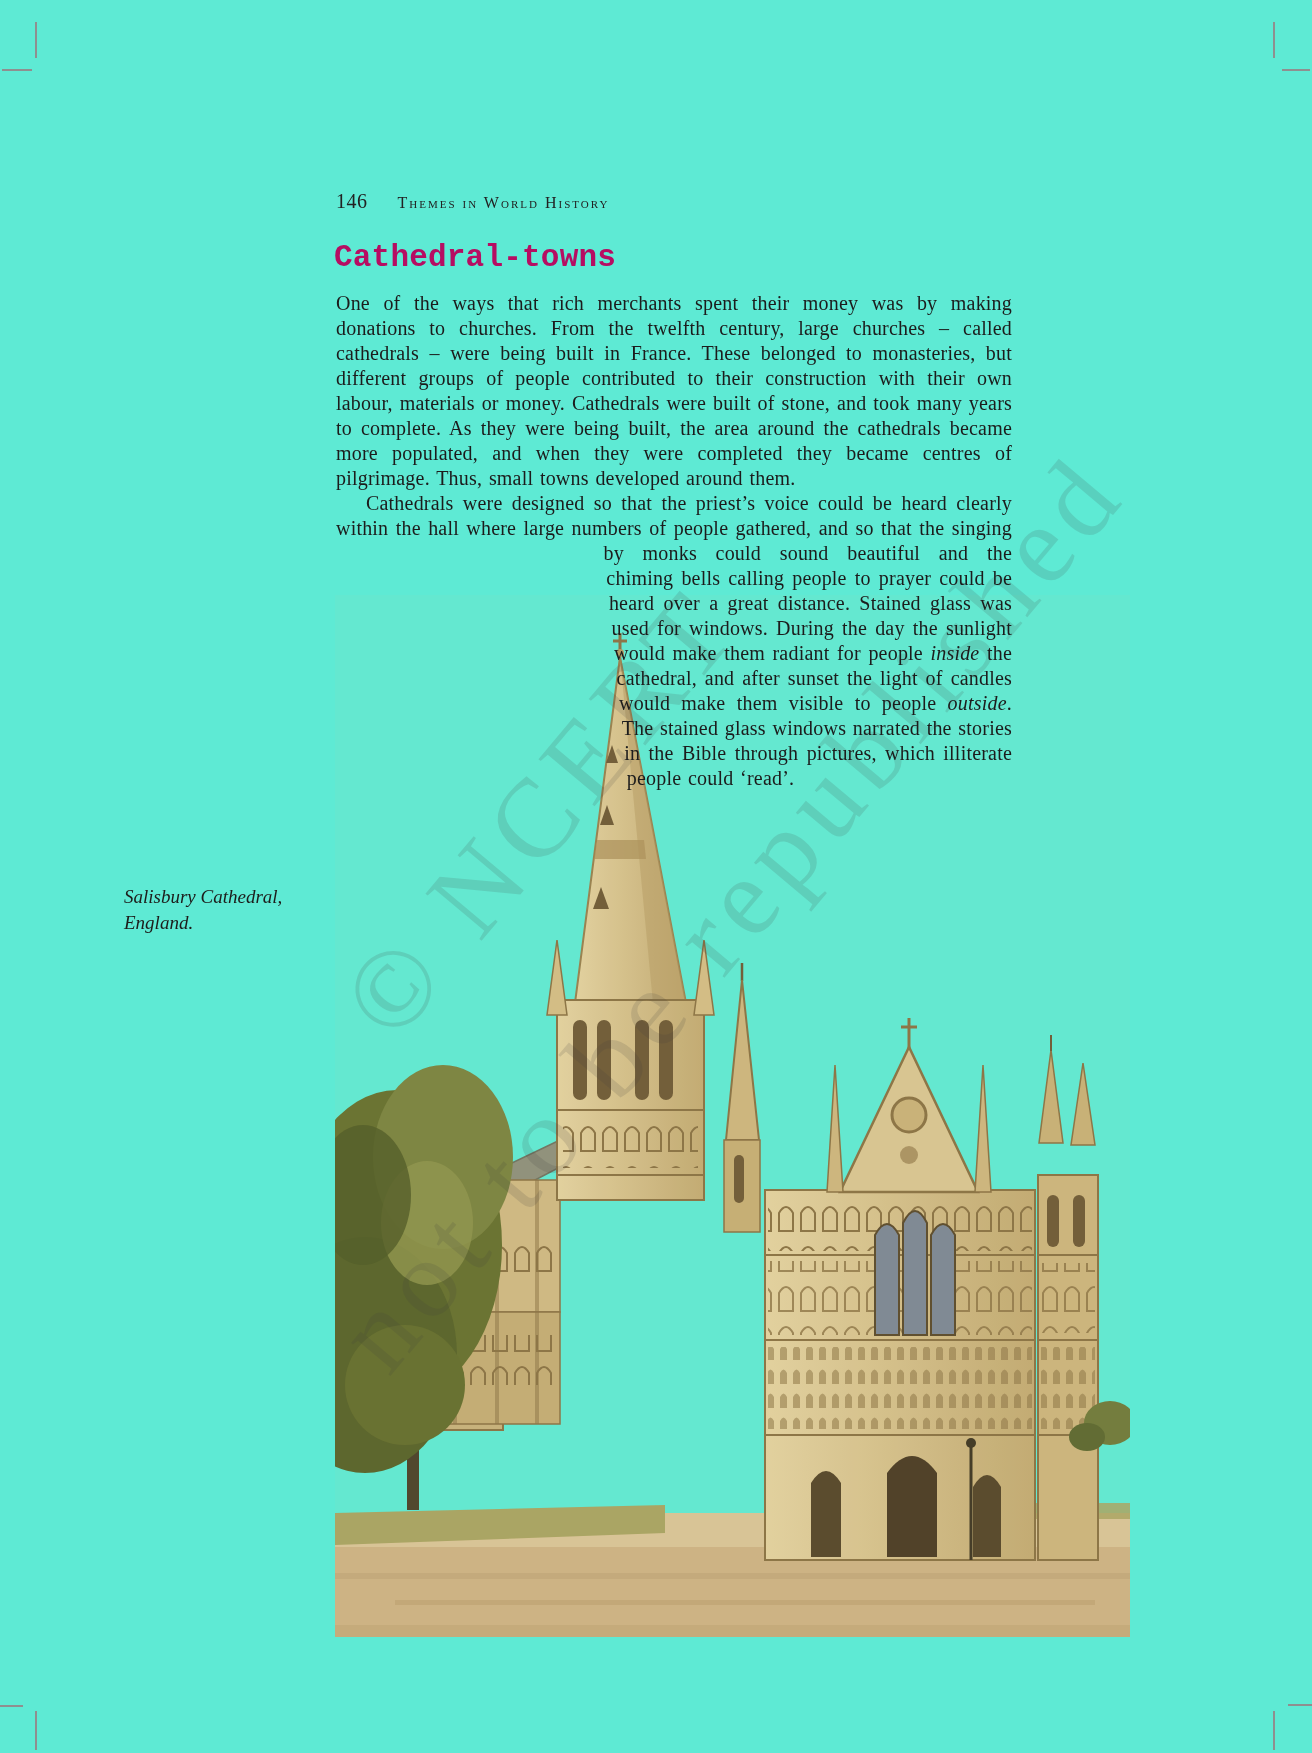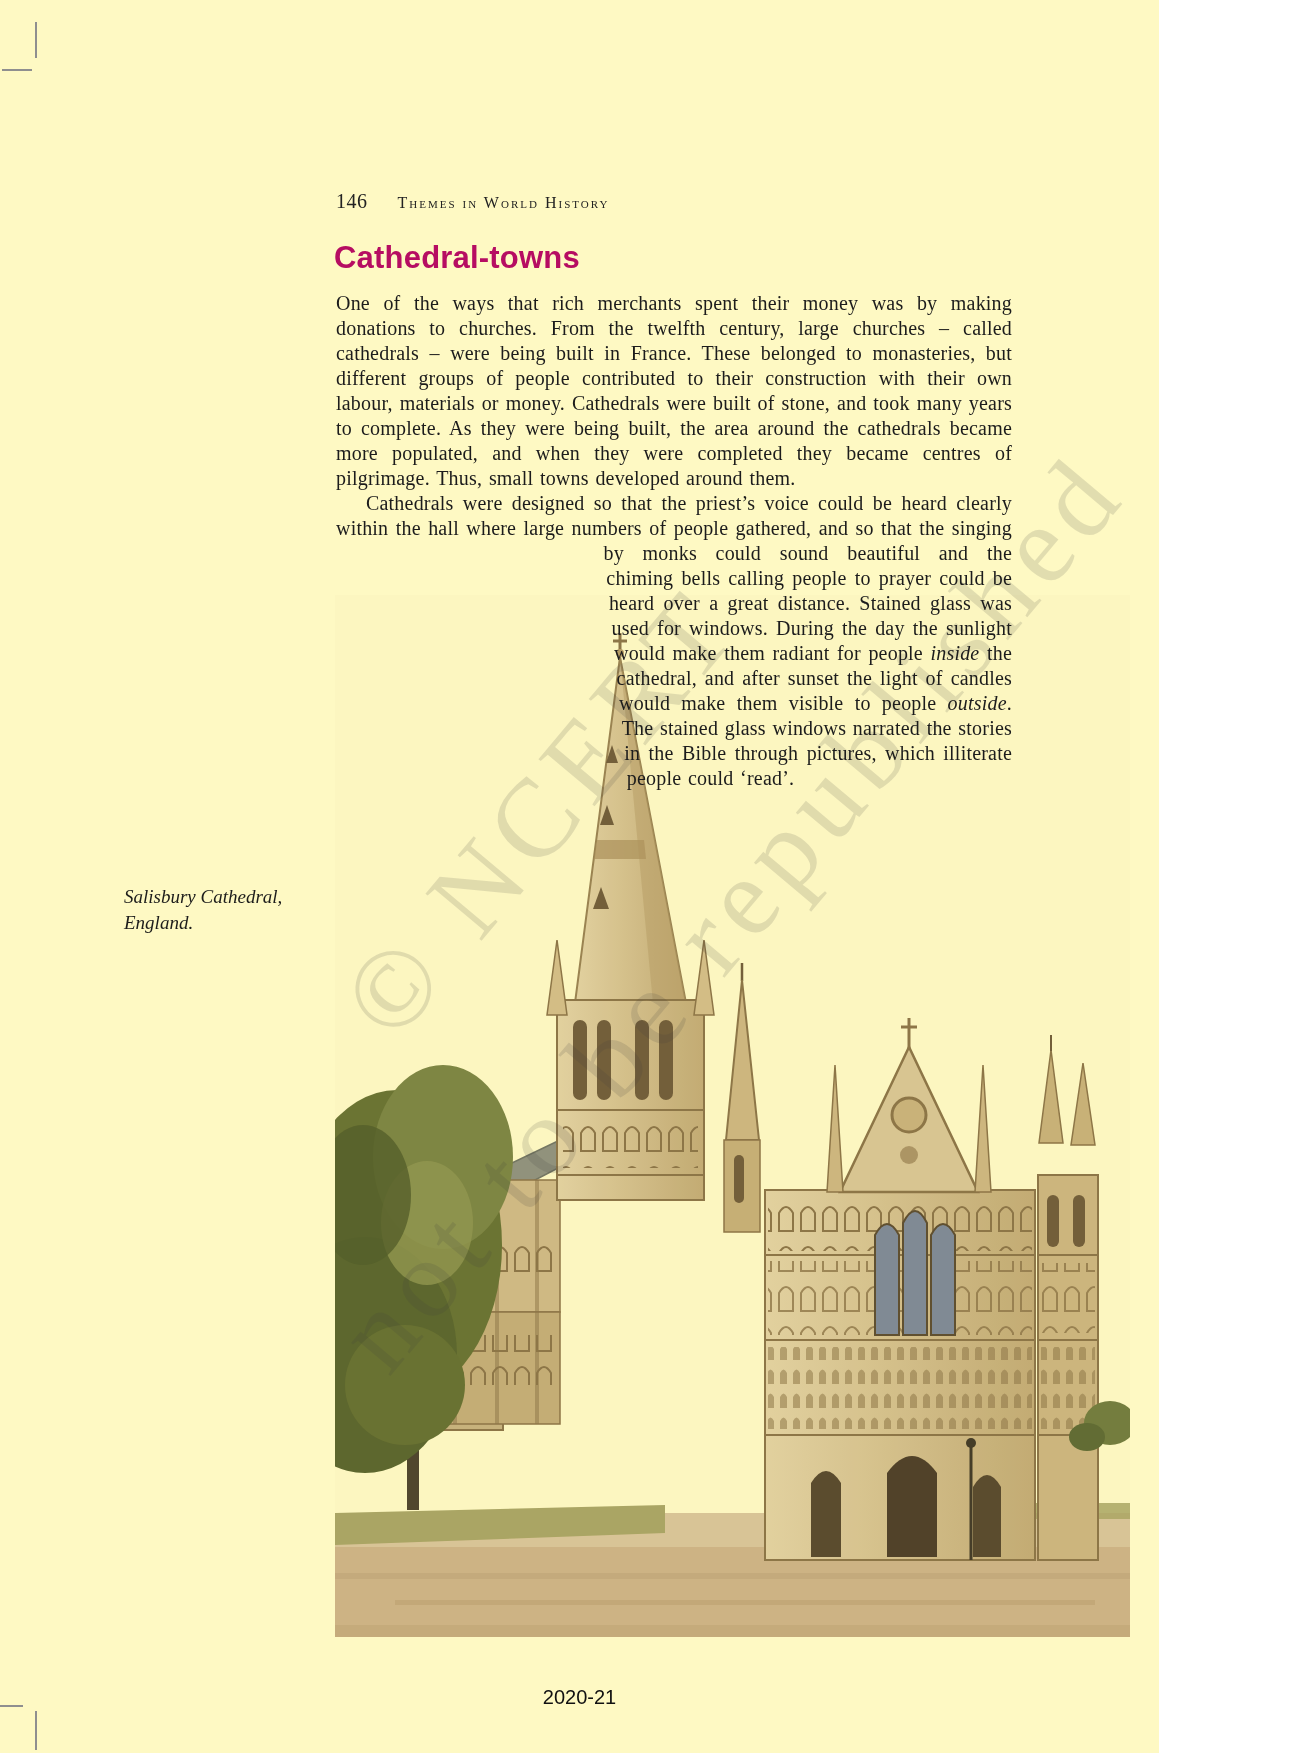--- a/index.html
+++ b/index.html
@@ -1,20 +1,20 @@
 <!DOCTYPE html>
 <html><head>
 <meta charset="utf-8">
 <style>
   html,body{margin:0;padding:0;background:#ffffff;}
   .page{
     position:relative;
-    width:1159px;
+    width:1312px;
     height:1753px;
-    background:#fef9c3;
+    background:#5eead4;
     overflow:hidden;
     font-family:"Liberation Serif", serif;
     color:#1c1c1c;
   }
   
   .cm{position:absolute;background:#8f8f8f;}
   
   .runhead{
     position:absolute;left:336px;top:190px;
     font-size:20px;color:#222;
@@ -23,21 +23,21 @@
   .runhead .pageno{letter-spacing:0.5px;}
   .runhead .runtitle{
     margin-left:30px;
     font-variant:small-caps;
     letter-spacing:2px;
     font-size:16px;
   }
   
   .heading{
     position:absolute;left:334px;top:240px;
-    font-family:Liberation Sans, sans-serif;
+    font-family:Liberation Mono, monospace;
     font-weight:bold;
     font-size:31px;
     color:#b60d62;
     letter-spacing:0.2px;
   }
   
   .bodyflow{
     position:absolute;left:336px;top:291px;width:676px;
     font-size:20px;line-height:25px;
     text-align:justify;
@@ -260,15 +260,14 @@
   </div>
 
   <div class="bodyflow">
     <p class="p1">One of the ways that rich merchants spent their money was by making donations to churches. From the twelfth century, large churches – called cathedrals – were being built in France. These belonged to monasteries, but different groups of people contributed to their construction with their own labour, materials or money. Cathedrals were built of stone, and took many years to complete. As they were being built, the area around the cathedrals became more populated, and when they were completed they became centres of pilgrimage. Thus, small towns developed around them.</p>
     <p class="p2"><span class="spire-gap"></span><span>Cathedrals were designed so that the priest’s voice could be heard clearly within the hall where large numbers of people gathered, and so that the singing by monks could sound beautiful and the chiming </span><span>bells calling people to prayer could be heard over a great distance. Stained glass was used for windows. During the day the sunlight would make them radiant for people <i>inside</i> the cathedral, and after sunset the light of candles would make them visible to people <i>outside</i>. The stained glass windows narrated the stories in the Bible through pictures, which illiterate people could ‘read’.</span></p>
   </div>
 
   <div class="caption">Salisbury Cathedral,
 England.</div>
 
-  <div class="footer">2020-21</div>
 
 </div>
 
 </body></html>

